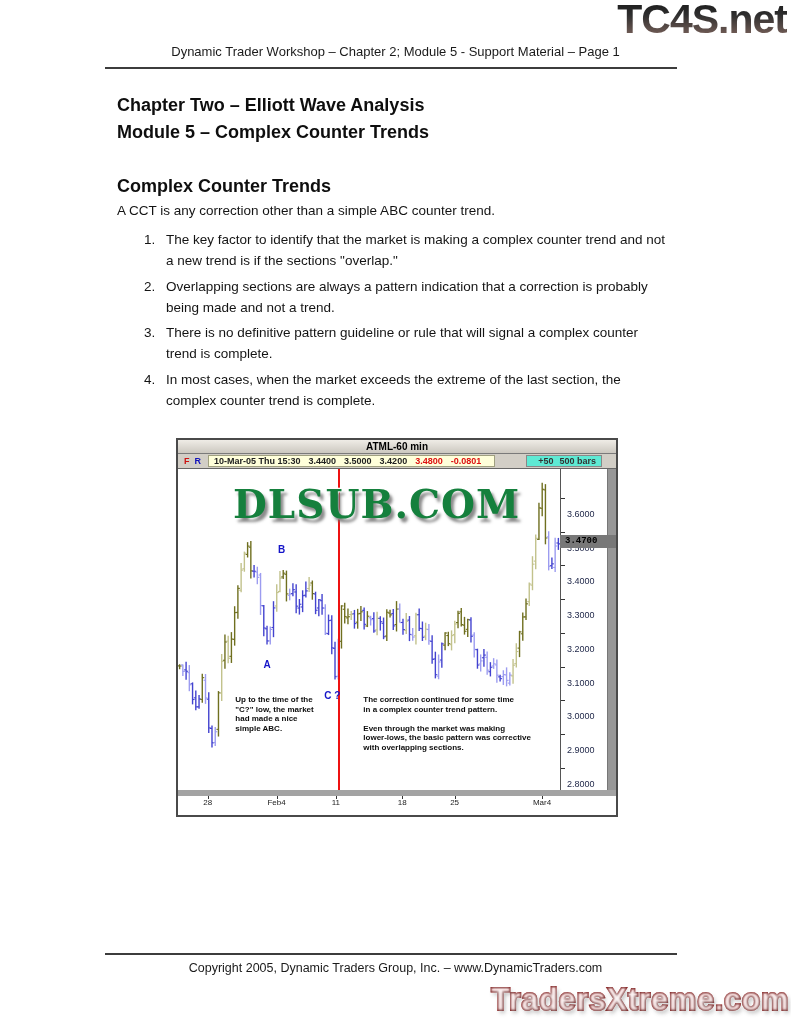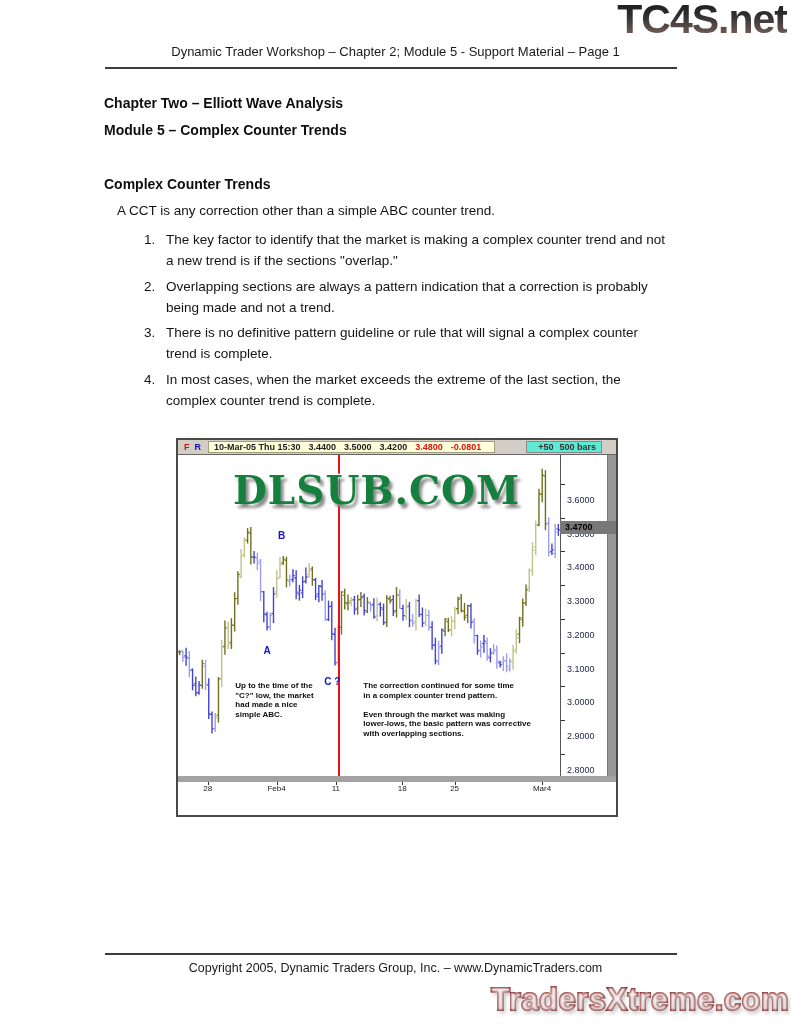--- a/index.html
+++ b/index.html
@@ -9,21 +9,21 @@
   
   .tc4s-logo { position:absolute; top:-4px; right:4px; font-size:41px; font-weight:bold;
                letter-spacing:-1px; color:#3a3a3a;
                background:linear-gradient(180deg,#141414 0%,#2e2e2e 40%,#6e5a54 80%,#a89088 100%);
                -webkit-background-clip:text; background-clip:text; -webkit-text-fill-color:transparent; }
   .doc-header { position:absolute; top:44px; left:0; width:791px; text-align:center; font-size:13px; color:#1a1a1a; }
   .rule { position:absolute; left:105px; width:572px; height:2px; background:#3c3c3c; }
   .rule.top { top:67px; }
   .rule.bottom { top:953px; }
 
-  .h-bold { position:absolute; left:104px; font-size:14px; font-weight:bold; color:#0e0e0e; }
+  .h-bold { position:absolute; left:117px; font-size:18px; font-weight:bold; color:#0e0e0e; }
   .body-text { position:absolute; left:117px; font-size:13.5px; color:#141414; }
   .olist-item { position:absolute; left:144px; display:flex; font-size:13.5px; line-height:20.5px; color:#141414; }
   .olist-item .num { width:22px; flex:none; }
   .olist-item .txt { width:502px; }
 
   .copyright { position:absolute; top:961px; left:0; width:791px; text-align:center; font-size:12.5px; color:#1a1a1a; }
   .tx-logo { position:absolute; top:982px; right:2px; font-size:31px; font-weight:bold; letter-spacing:0.5px;
              color:#cf5a5a; -webkit-text-stroke:1.8px #7c1a1a; paint-order:stroke fill;
              background:linear-gradient(180deg,#eda0a0 0%,#d86868 45%,#b43434 100%);
              -webkit-background-clip:text; background-clip:text; -webkit-text-fill-color:transparent;
@@ -48,21 +48,21 @@
   .tb-bars span { margin-left:6px; }
 
   .c-main { display:flex; height:321px; position:relative; }
   .c-plot { position:relative; width:382px; height:321px; background:#fff; overflow:visible; }
   .c-plot svg { position:absolute; left:0; top:0; }
   .c-axis { position:relative; width:47px; height:321px; background:#fff; border-left:1px solid #555; }
   .c-axis .ytick { position:absolute; left:0; width:4px; height:1px; background:#333; }
   .c-axis .ylab { position:absolute; left:6px; font-size:9px; color:#1c2446; letter-spacing:0;margin-top:16px; }
   .c-scroll { width:9px; height:321px; background:#979797; border-left:1px solid #777; }
   .cur-tag { position:absolute; right:0; width:56px; height:13px; line-height:13px; background:#787878;
-             color:#000; font-size:9px; font-weight:bold; padding-left:5px; z-index:5; }
+             color:#000; font-size:9px; font-weight:bold; padding-left:5px; z-index:5;font-family:Liberation Mono, monospace; }
 
   .red-line { position:absolute; top:0; bottom:0; width:2px; background:#ee1111; z-index:2; }
   .watermark { position:absolute; left:52%; top:12px; transform:translateX(-50%); z-index:3;
                font-family:"DejaVu Serif", serif; font-weight:bold; font-size:39px; letter-spacing:1px;
                white-space:nowrap; color:#15803d; -webkit-text-stroke:2.5px #ffffff; paint-order:stroke fill;
                text-shadow:3px 4px 3px rgba(110,110,110,.8); }
   .wave-label { position:absolute; z-index:4; transform:translateX(-50%); font-size:10px; font-weight:bold;
                 color:#1515c8; white-space:nowrap; }
   .annot { position:absolute; z-index:4; font-size:8px; font-weight:bold; line-height:9.5px;
            color:#0d0d0d; white-space:pre-line; }
@@ -95,20 +95,21 @@
 <div class="olist-item" style="top:323px">
   <span class="num">3.</span>
   <span class="txt">There is no definitive pattern guideline or rule that will signal a complex counter trend is complete.</span>
 </div>
 <div class="olist-item" style="top:370px">
   <span class="num">4.</span>
   <span class="txt">In most cases, when the market exceeds the extreme of the last section, the complex counter trend is complete.</span>
 </div>
 
 <div class="chart">
+  <div class="c-title">ATML-60 min</div>
 
   <div class="c-toolbar">
     <span class="tb-f">F</span>
     <span class="tb-r">R</span>
     <span class="tb-quote">
       <span>10-Mar-05 Thu 15:30</span>
       <span>3.4400</span>
       <span>3.5000</span>
       <span>3.4200</span>
       <span class="red">3.4800</span>

